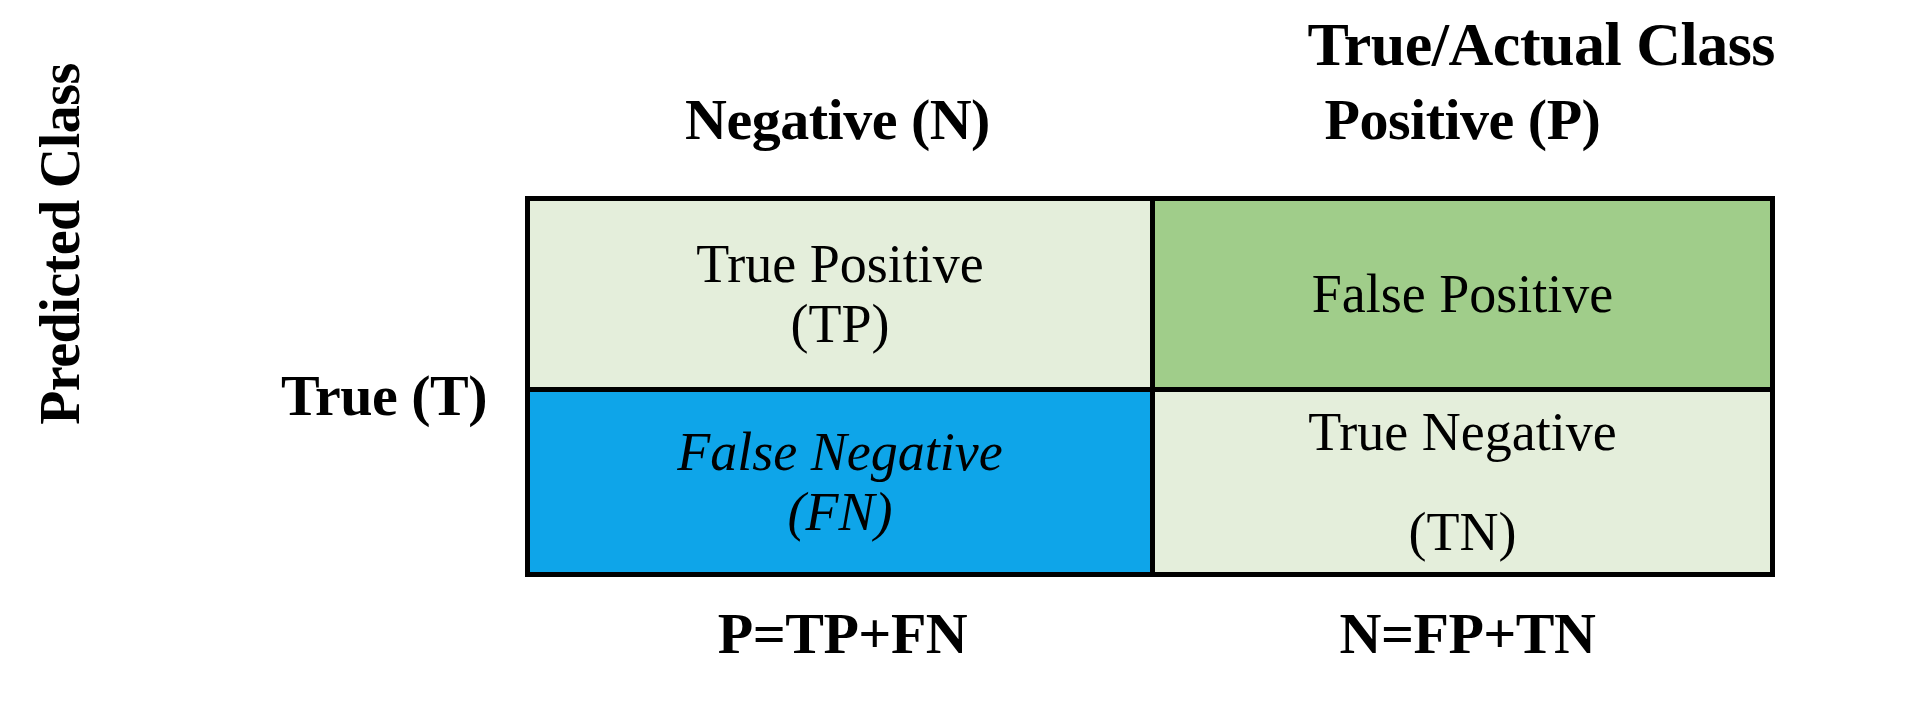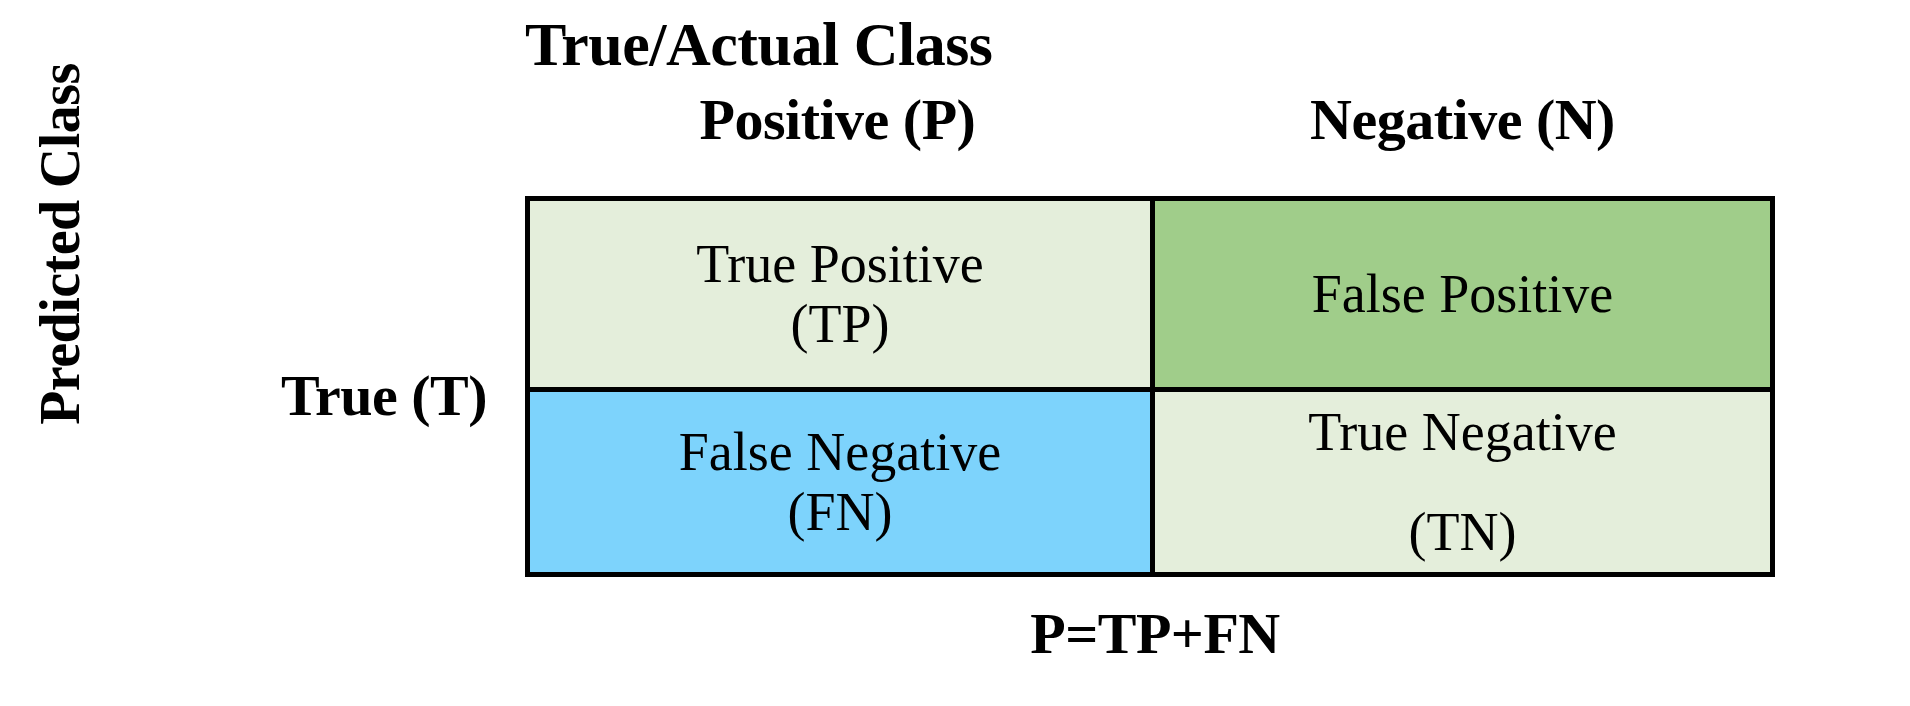--- a/index.html
+++ b/index.html
@@ -21,21 +21,21 @@
     height: 706px;
     background: #ffffff;
   }
 
   
   .top-title {
     position: absolute;
     left: 525px;
     top: 8px;
     width: 1250px;
-    text-align: left;
+    text-align: right;
     font-weight: bold;
     font-size: 62px;
     line-height: 72px;
     letter-spacing: -0.5px;
     white-space: nowrap;
   }
 
   
   .col-headers {
     position: absolute;
@@ -156,22 +156,22 @@
   }
 </style>
 </head>
 <body>
 
 <div id="page">
 
   <div class="top-title">True/Actual Class</div>
 
   <div class="col-headers">
+    <div class="col-header">Negative (N)</div>
     <div class="col-header">Positive (P)</div>
-    <div class="col-header">Negative (N)</div>
   </div>
 
   <div class="axis-label">
     <span class="line">Predicted</span>
     <span class="line">Class</span>
   </div>
 
   <div class="row-labels">
     <div class="row-label">True (T)</div>
   </div>
@@ -180,29 +180,30 @@
 
     <div class="cell cell-r0c0" style="background-color: rgb(228, 238, 219);">
       <span class="cl1">True Positive</span>
       <span class="cl2">(TP)</span>
     </div>
 
     <div class="cell cell-r0c1" style="background-color: rgb(160, 205, 138);">
       <span class="cl1">False Positive</span>
     </div>
 
-    <div class="cell cell-r1c0" style="background-color: #7dd3fc;">
+    <div class="cell cell-r1c0" style="background-color: #0ea5e9; font-style: italic;">
       <span class="cl1">False Negative</span>
       <span class="cl2">(FN)</span>
     </div>
 
     <div class="cell cell-r1c1" style="background-color: rgb(228, 238, 219);">
       <span class="cl1">True Negative</span>
       <span class="cl2">(TN)</span>
     </div>
 
   </div>
 
   <div class="footers">
     <div class="footer-item">P=TP+FN</div>
+    <div class="footer-item">N=FP+TN</div>
   </div>
 
 </div>
 
 </body></html>

